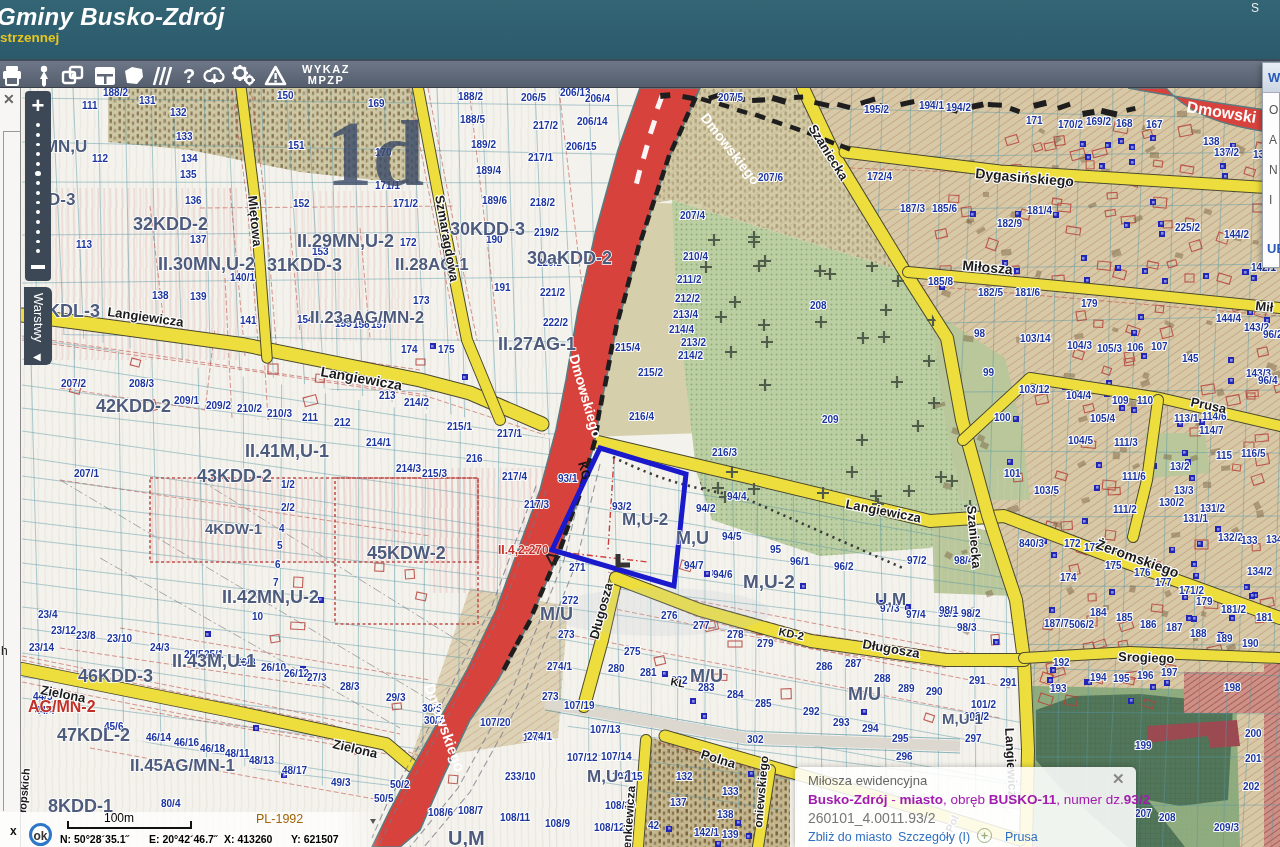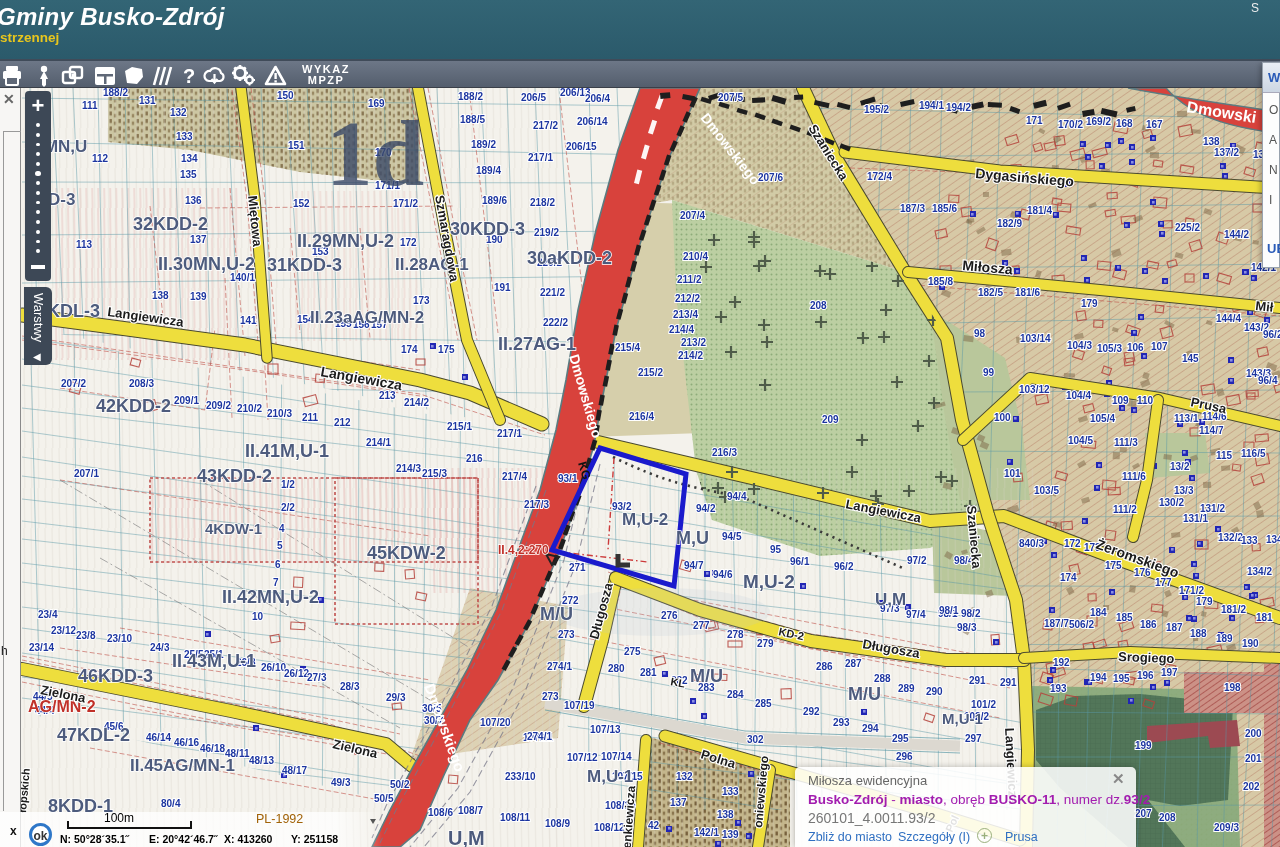--- a/index.html
+++ b/index.html
@@ -1210,21 +1210,21 @@
 
   <div style="position:absolute;left:0;top:812px;width:382px;height:35px;background:linear-gradient(90deg,rgba(255,255,255,0.78) 88%,rgba(255,255,255,0))"></div>
   <div style="position:absolute;left:29px;top:823px;width:23px;height:23px;background:#fff;border:3.5px solid #2e77c8;border-radius:50%;color:#333;font:700 12px 'Liberation Sans';text-align:center;line-height:21px">ok</div>
   <div style="position:absolute;left:67px;top:821px;width:125px;height:8px;border-left:2.5px solid #111;border-right:2.5px solid #111;border-bottom:2.5px solid #111"></div>
   <div style="position:absolute;left:104px;top:811px;color:#000;font:400 12px 'Liberation Sans'">100m</div>
   <div style="position:absolute;left:256px;top:812px;color:#a16207;font:400 12.5px 'Liberation Sans'">PL-1992</div>
   <div style="position:absolute;left:370px;top:819px;width:0;height:0;border-left:3.5px solid transparent;border-right:3.5px solid transparent;border-top:5px solid #555"></div>
   <div style="position:absolute;left:60px;top:833px;color:#000;font:700 10.5px 'Liberation Sans'">N: 50°28´35.1˝</div>
   <div style="position:absolute;left:149px;top:833px;color:#000;font:700 10.5px 'Liberation Sans'">E: 20°42´46.7˝</div>
   <div style="position:absolute;left:224px;top:833px;color:#000;font:700 10.5px 'Liberation Sans'">X: 413260</div>
-  <div style="position:absolute;left:291px;top:833px;color:#000;font:700 10.5px 'Liberation Sans'">Y: 251158</div>
+  <div style="position:absolute;left:291px;top:833px;color:#000;font:700 10.5px 'Liberation Sans'">Y: 621507</div>
   <div style="position:absolute;left:10px;top:824px;color:#111;font:700 12px 'Liberation Sans'">x</div>
 
   <div style="position:absolute;left:795px;top:767px;width:341px;height:80px;background:rgba(255,255,255,0.87);border-radius:5px 5px 0 0;box-shadow:0 0 6px rgba(0,0,0,0.25)">
     <div style="position:absolute;left:13px;top:6px;color:#666;font:400 13px 'Liberation Sans'">Miłosza ewidencyjna</div>
     <div style="position:absolute;left:317px;top:3px;color:#888;font:700 15px 'Liberation Sans'">✕</div>
     <div style="position:absolute;left:13px;top:25px;color:#a21caf;font:400 13.5px 'Liberation Sans';white-space:nowrap"><b>Busko-Zdrój</b> - <b>miasto</b>, obręb <b>BUSKO-11</b>, numer dz.<b>93/2</b></div>
     <div style="position:absolute;left:13px;top:43px;color:#777;font:400 14px 'Liberation Sans'">260101_4.0011.93/2</div>
     <div style="position:absolute;left:13px;top:63px;color:#2f6fc1;font:400 12.5px 'Liberation Sans'">Zbliż do miasto</div>
     <div style="position:absolute;left:103px;top:63px;color:#2f6fc1;font:400 12.5px 'Liberation Sans'">Szczegóły (I)</div>
     <div style="position:absolute;left:182px;top:61px;width:15px;height:15px;border:1.5px solid #9ab07c;border-radius:50%;color:#9ab07c;font:700 12px 'Liberation Sans';text-align:center;line-height:14px">+</div>

